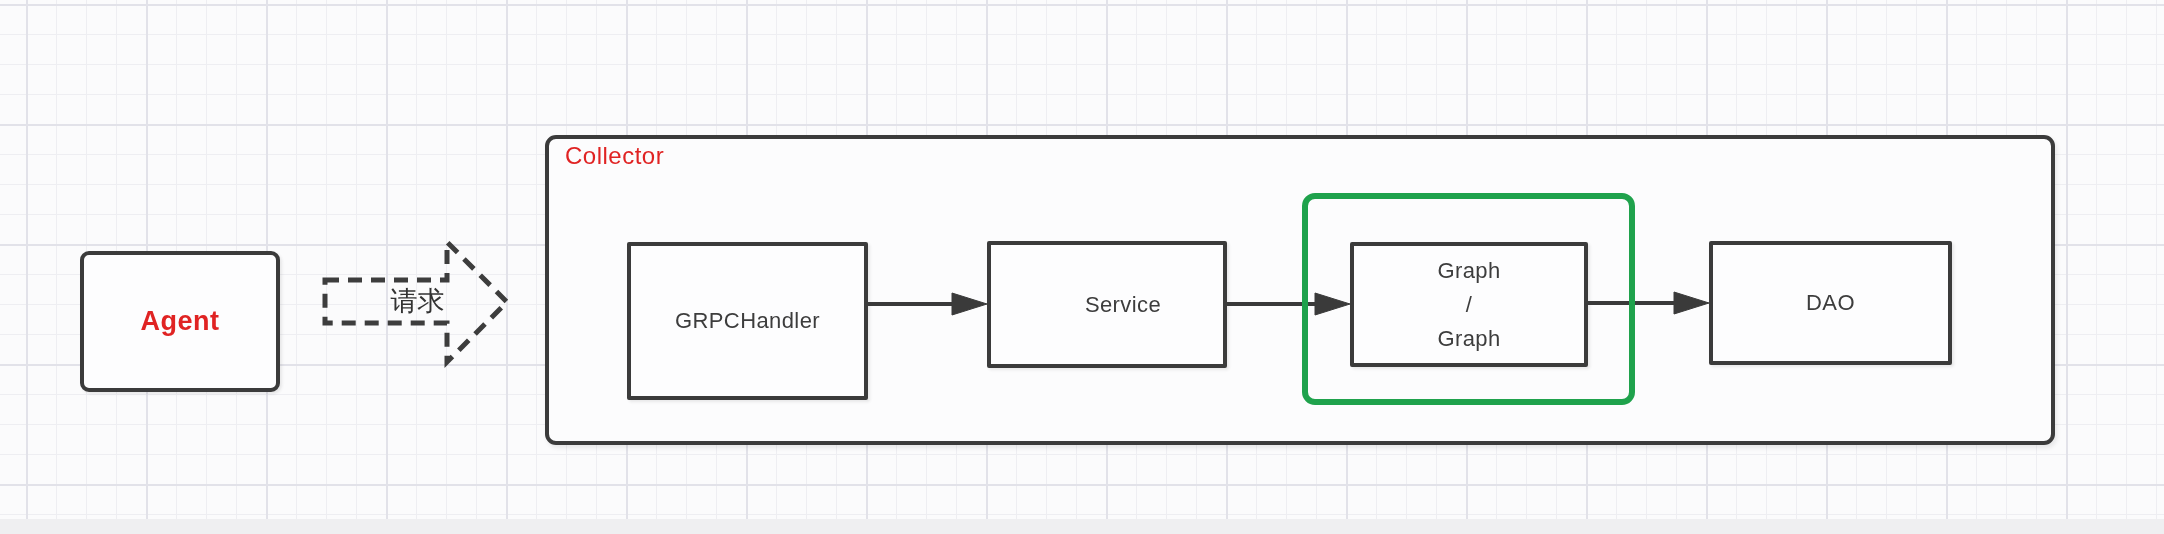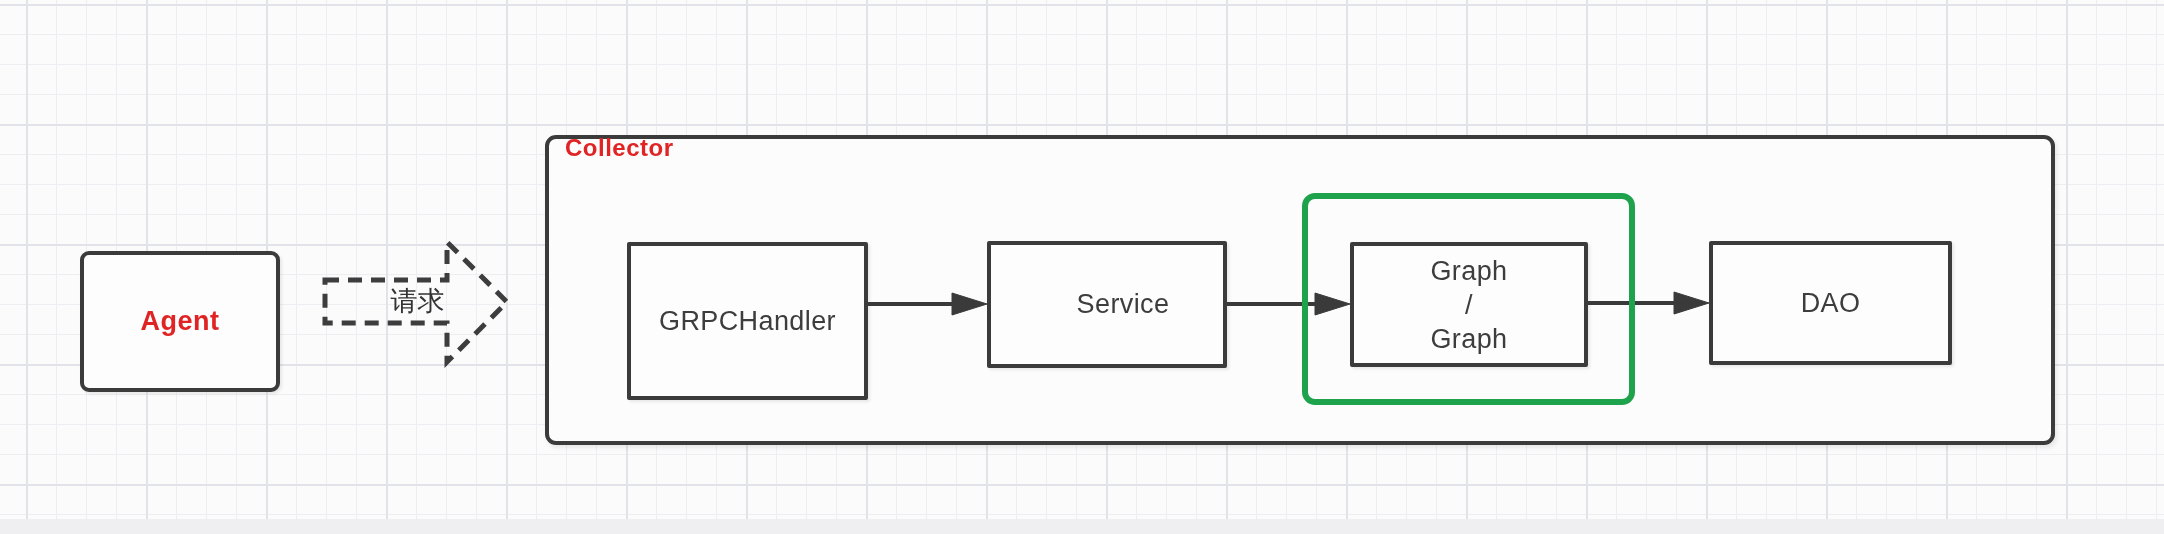--- a/index.html
+++ b/index.html
@@ -37,26 +37,26 @@
   .agent-box span{
     font-size:27px;font-weight:bold;color:#e02323;letter-spacing:0.5px;
   }
   .collector-box{
     left:545px;top:135px;width:1510px;height:310px;
     border-radius:11px;
     background:#fcfcfd;
     box-shadow:2px 3px 4px rgba(60,60,60,0.10);
   }
   .collector-title{
-    position:absolute;left:565px;top:134px;
-    font-size:24px;font-weight:bold;color:#e02323;letter-spacing:0.5px;
+    position:absolute;left:565px;top:142px;
+    font-size:24px;font-weight:normal;color:#e02323;letter-spacing:0.5px;
   }
   .node{
     border-radius:2px;
-    font-size:27px;letter-spacing:0.4px;color:#3d3d3d;
+    font-size:22px;letter-spacing:0.4px;color:#3d3d3d;
   }
   .node-grpc   {left:627px; top:242px;width:241px;height:158px;}
   .node-service{left:987px; top:241px;width:240px;height:127px;padding-left:32px;}
   .node-graph  {left:1350px;top:242px;width:238px;height:125px;line-height:34px;}
   .node-dao    {left:1709px;top:241px;width:243px;height:124px;}
   .node-graph .lines{display:block;}
   .node-graph .lines span{display:block;}
   .green-highlight{
     position:absolute;box-sizing:border-box;
     left:1302px;top:193px;width:333px;height:212px;

